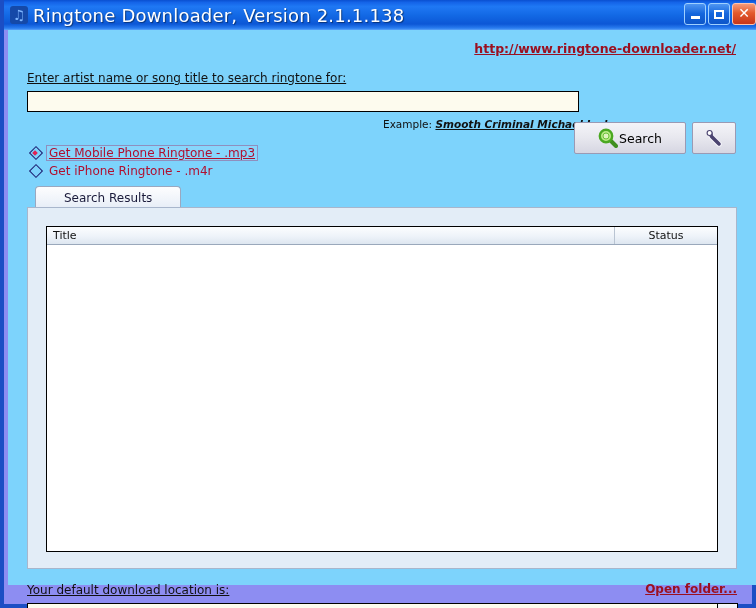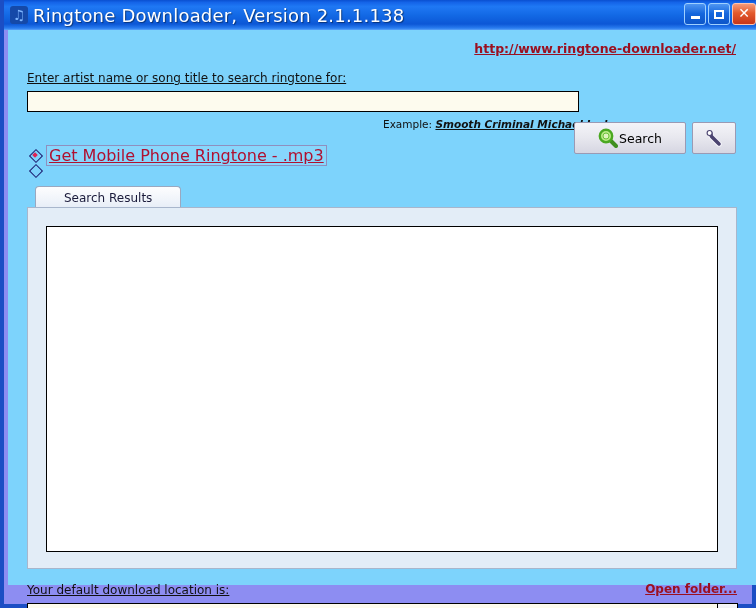--- a/index.html
+++ b/index.html
@@ -206,21 +206,21 @@
   }
   .diamond.checked::after {
     content: "";
     position: absolute;
     left: 4px; top: 4px;
     width: 4px; height: 4px;
     background: #e02255;
     transform: rotate(45deg);
   }
   .radio-label {
-    font-size: 16px;
+    font-size: 12px;
     color: #b01030;
     text-decoration: underline;
   }
   .radio-label.focused {
     border: 1px solid #8f8fbe;
     padding: 0 2px;
     margin: -1px -3px;
     background: rgba(255,255,255,0.08);
   }
   .radio-2 .radio-label { text-decoration: none; }
@@ -396,28 +396,33 @@
       </svg>
     </div>
 
     <div class="radio-row radio-1">
       <span class="diamond checked"></span>
       <span class="radio-label focused">Get Mobile Phone Ringtone - .mp3</span>
     </div>
 
     <div class="radio-row radio-2">
       <span class="diamond"></span>
+      <span class="radio-label">Get iPhone Ringtone - .m4r</span>
     </div>
 
     <div class="tabstrip">
       <div class="tab">Search Results</div>
     </div>
 
     <div class="tabpanel">
       <div class="listview">
+        <div class="lv-header">
+          <div class="lv-col title-col">Title</div>
+          <div class="lv-col status-col">Status</div>
+        </div>
         <div class="lv-body"></div>
       </div>
     </div>
 
     <div class="dl-label">Your default download location is:</div>
     <a class="open-folder" href="#">Open folder...</a>
     <input class="path-input" type="text" value="C:\Documents and Settings\Ricardo\My Documents" style="">
     <div class="browse-btn">...</div>
 
   </div>

